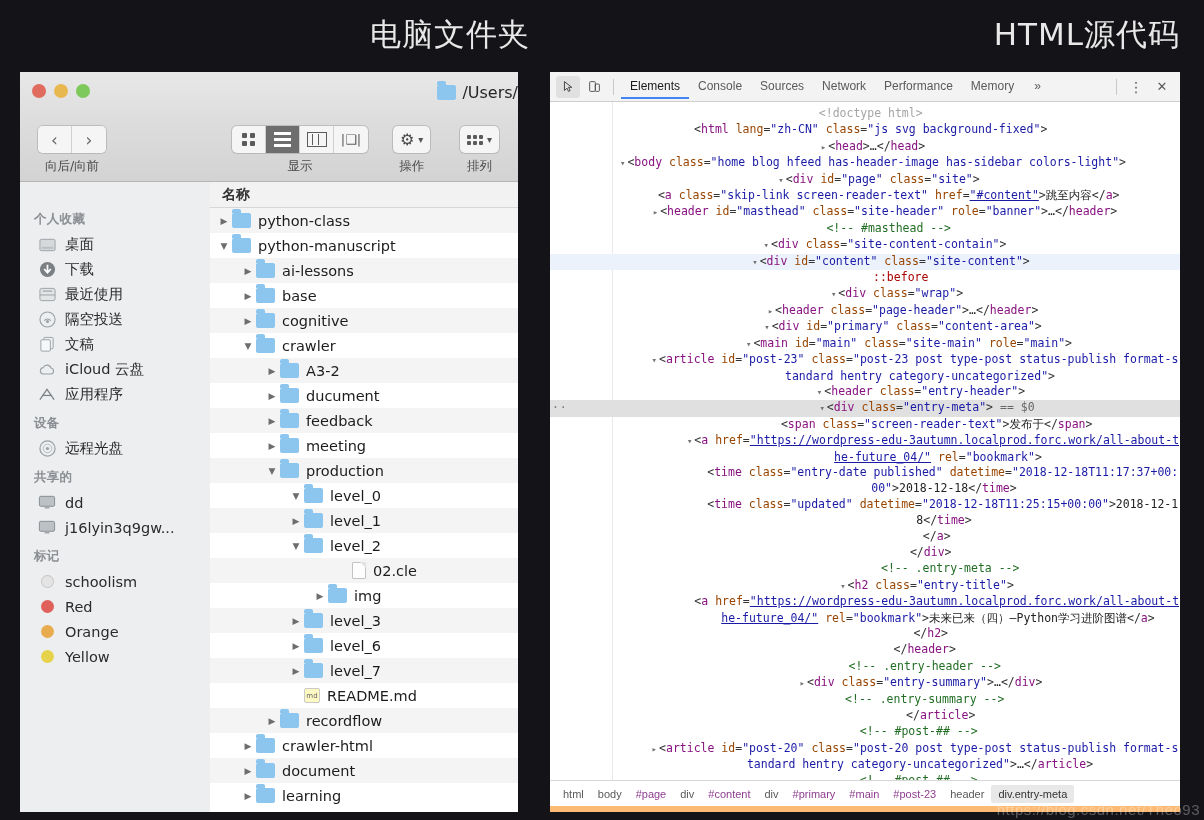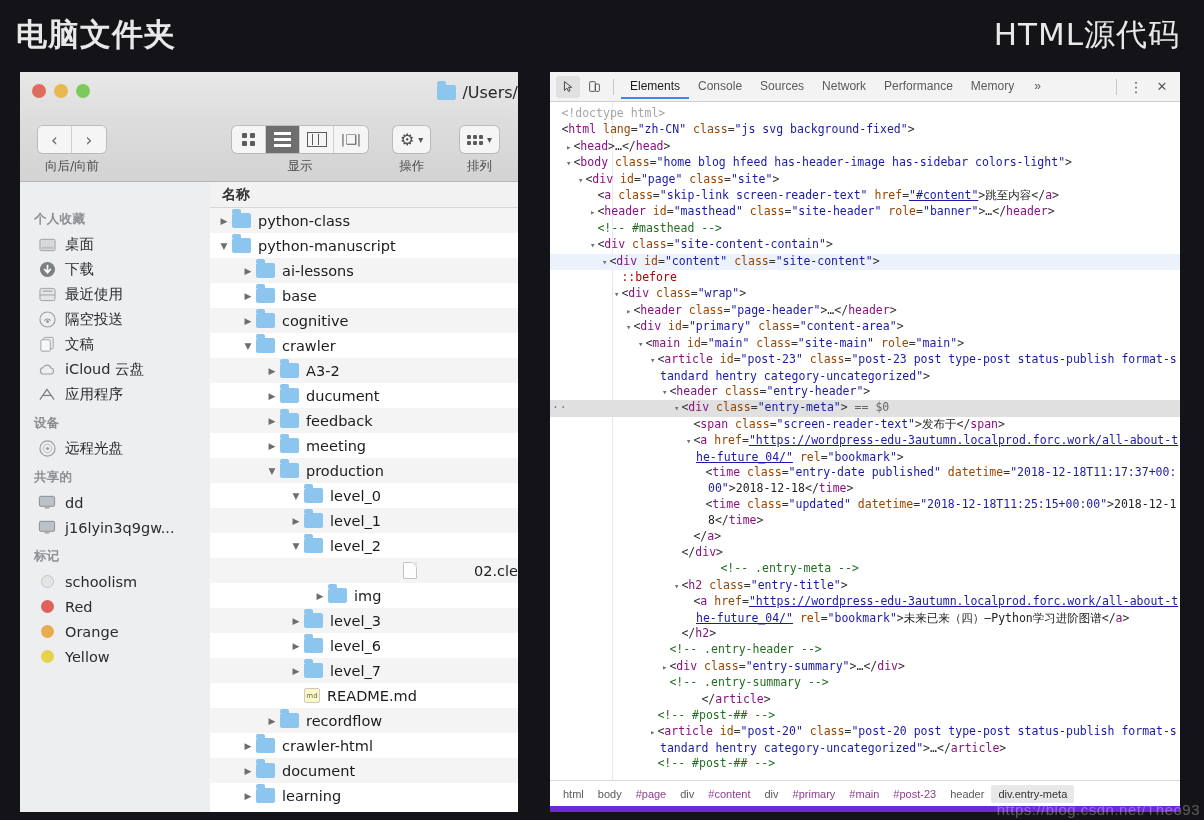--- a/index.html
+++ b/index.html
@@ -11,21 +11,21 @@
   }
   #root { position: relative; width: 1204px; height: 820px; }
 
   
   .caption {
     position: absolute; top: 14px;
     color: #e8e8e8; font-size: 31px; letter-spacing: 1px;
     font-family: "DejaVu Sans", "Liberation Sans", sans-serif;
     white-space: nowrap;
   }
-  #cap-left  { left: 16px; width: 530px; text-align: left; font-weight: bold; }
+  #cap-left  { left: 0; width: 530px; text-align: right; }
   #cap-right { left: 550px; width: 630px; text-align: right; }
 
   
   #finder {
     position: absolute; left: 20px; top: 72px;
     width: 498px; height: 740px;
     background: #ffffff;
     overflow: hidden;
     font-family: "DejaVu Sans", "Liberation Sans", sans-serif;
   }
@@ -133,22 +133,23 @@
     border-style:solid; border-color:transparent #e2e2e2 transparent transparent; }
   .mdic {
     width: 16px; height: 15px; background: #fef9c3; border: 1px solid #c9c9c9; border-radius: 2px;
     flex: none; margin-right: 7px; font-size: 7px; color: #666; text-align: center; line-height: 14px;
   }
 
   
   #devtools {
     position: absolute; left: 550px; top: 72px;
     width: 630px; height: 740px;
-    background: #6d28d9; overflow: hidden;
+    background: #fdba74; overflow: hidden;
     font-family: "DejaVu Sans Mono", "Liberation Mono", monospace;
+    text-align: center;
   }
   .dt-tabs {
     height: 30px; background: #f3f3f3; border-bottom: 1px solid #cfcfcf;
     display: flex; align-items: center; padding: 0 6px; gap: 2px;
     font-family: "Liberation Sans", sans-serif;
   }
   .dt-iconbtn { width: 24px; height: 22px; display: flex; align-items: center; justify-content: center; color: #5a5a5a; }
   .dt-iconbtn.sel { background: #e0e0e0; border-radius: 3px; }
   .dt-sep { width: 1px; height: 16px; background: #c8c8c8; margin: 0 5px; }
   .dt-tab {
@@ -478,21 +479,21 @@
             <div class="row odd" style="padding-left: 78px;">
               <span class="tri">▶</span>
               <span class="fldr"></span>
               <span>level_1</span>
             </div>
             <div class="row even" style="padding-left: 78px;">
               <span class="tri">▼</span>
               <span class="fldr"></span>
               <span>level_2</span>
             </div>
-            <div class="row odd" style="padding-left: 126px; justify-content: space-between;">
+            <div class="row odd" style="padding-left: 126px;">
               <span class="tri blank">·</span>
               <span class="fileic"></span>
               <span>02.cle</span>
             </div>
             <div class="row even" style="padding-left: 102px;">
               <span class="tri">▶</span>
               <span class="fldr"></span>
               <span>img</span>
             </div>
             <div class="row odd" style="padding-left: 78px;">
@@ -595,20 +596,21 @@
           <div class="ln" style="padding-left: 146px; text-indent: -10px;"><span class="arw" style="visibility:hidden">▸</span><span class="pn">&lt;</span><span class="tg">span</span> <span class="at">class</span><span class="pn">=</span><span class="av">"screen-reader-text"</span><span class="pn">&gt;</span><span class="tx">发布于</span><span class="pn">&lt;/</span><span class="tg">span</span><span class="pn">&gt;</span></div>
           <div class="ln" style="padding-left: 146px; text-indent: -10px;"><span class="arw">▾</span><span class="pn">&lt;</span><span class="tg">a</span> <span class="at">href</span><span class="pn">=</span><span class="lnk">"https://wordpress-edu-3autumn.localprod.forc.work/all-about-the-future_04/"</span> <span class="at">rel</span><span class="pn">=</span><span class="av">"bookmark"</span><span class="pn">&gt;</span></div>
           <div class="ln" style="padding-left: 158px; text-indent: -10px;"><span class="arw" style="visibility:hidden">▸</span><span class="pn">&lt;</span><span class="tg">time</span> <span class="at">class</span><span class="pn">=</span><span class="av">"entry-date published"</span> <span class="at">datetime</span><span class="pn">=</span><span class="av">"2018-12-18T11:17:37+00:00"</span><span class="pn">&gt;</span><span class="tx">2018-12-18</span><span class="pn">&lt;/</span><span class="tg">time</span><span class="pn">&gt;</span></div>
           <div class="ln" style="padding-left: 158px; text-indent: -10px;"><span class="arw" style="visibility:hidden">▸</span><span class="pn">&lt;</span><span class="tg">time</span> <span class="at">class</span><span class="pn">=</span><span class="av">"updated"</span> <span class="at">datetime</span><span class="pn">=</span><span class="av">"2018-12-18T11:25:15+00:00"</span><span class="pn">&gt;</span><span class="tx">2018-12-18</span><span class="pn">&lt;/</span><span class="tg">time</span><span class="pn">&gt;</span></div>
           <div class="ln" style="padding-left: 146px; text-indent: -10px;"><span class="arw" style="visibility:hidden">▸</span><span class="pn">&lt;/</span><span class="tg">a</span><span class="pn">&gt;</span></div>
           <div class="ln" style="padding-left: 134px; text-indent: -10px;"><span class="arw" style="visibility:hidden">▸</span><span class="pn">&lt;/</span><span class="tg">div</span><span class="pn">&gt;</span></div>
           <div class="ln" style="padding-left: 134px; text-indent: -10px; margin-left: 39px;"><span class="arw" style="visibility:hidden">▸</span><span class="cm">&lt;!-- .entry-meta --&gt;</span></div>
           <div class="ln" style="padding-left: 134px; text-indent: -10px;"><span class="arw">▾</span><span class="pn">&lt;</span><span class="tg">h2</span> <span class="at">class</span><span class="pn">=</span><span class="av">"entry-title"</span><span class="pn">&gt;</span></div>
           <div class="ln" style="padding-left: 146px; text-indent: -10px;"><span class="arw" style="visibility:hidden">▸</span><span class="pn">&lt;</span><span class="tg">a</span> <span class="at">href</span><span class="pn">=</span><span class="lnk">"https://wordpress-edu-3autumn.localprod.forc.work/all-about-the-future_04/"</span> <span class="at">rel</span><span class="pn">=</span><span class="av">"bookmark"</span><span class="pn">&gt;</span><span class="tx">未来已来（四）—Python学习进阶图谱</span><span class="pn">&lt;/</span><span class="tg">a</span><span class="pn">&gt;</span></div>
           <div class="ln" style="padding-left: 134px; text-indent: -10px;"><span class="arw" style="visibility:hidden">▸</span><span class="pn">&lt;/</span><span class="tg">h2</span><span class="pn">&gt;</span></div>
+          <div class="ln" style="padding-left: 122px; text-indent: -10px;"><span class="arw" style="visibility:hidden">▸</span><span class="pn">&lt;/</span><span class="tg">header</span><span class="pn">&gt;</span></div>
           <div class="ln" style="padding-left: 122px; text-indent: -10px;"><span class="arw" style="visibility:hidden">▸</span><span class="cm">&lt;!-- .entry-header --&gt;</span></div>
           <div class="ln" style="padding-left: 122px; text-indent: -10px;"><span class="arw">▸</span><span class="pn">&lt;</span><span class="tg">div</span> <span class="at">class</span><span class="pn">=</span><span class="av">"entry-summary"</span><span class="pn">&gt;</span><span class="tx">…</span><span class="pn">&lt;/</span><span class="tg">div</span><span class="pn">&gt;</span></div>
           <div class="ln" style="padding-left: 122px; text-indent: -10px;"><span class="arw" style="visibility:hidden">▸</span><span class="cm">&lt;!-- .entry-summary --&gt;</span></div>
           <div class="ln" style="padding-left: 110px; text-indent: -10px; margin-left: 44px;"><span class="arw" style="visibility:hidden">▸</span><span class="pn">&lt;/</span><span class="tg">article</span><span class="pn">&gt;</span></div>
           <div class="ln" style="padding-left: 110px; text-indent: -10px;"><span class="arw" style="visibility:hidden">▸</span><span class="cm">&lt;!-- #post-## --&gt;</span></div>
           <div class="ln" style="padding-left: 110px; text-indent: -10px;"><span class="arw">▸</span><span class="pn">&lt;</span><span class="tg">article</span> <span class="at">id</span><span class="pn">=</span><span class="av">"post-20"</span> <span class="at">class</span><span class="pn">=</span><span class="av">"post-20 post type-post status-publish format-standard hentry category-uncategorized"</span><span class="pn">&gt;</span><span class="tx">…</span><span class="pn">&lt;/</span><span class="tg">article</span><span class="pn">&gt;</span></div>
           <div class="ln" style="padding-left: 110px; text-indent: -10px;"><span class="arw" style="visibility:hidden">▸</span><span class="cm">&lt;!-- #post-## --&gt;</span></div>
         </div>
     </div>
 

